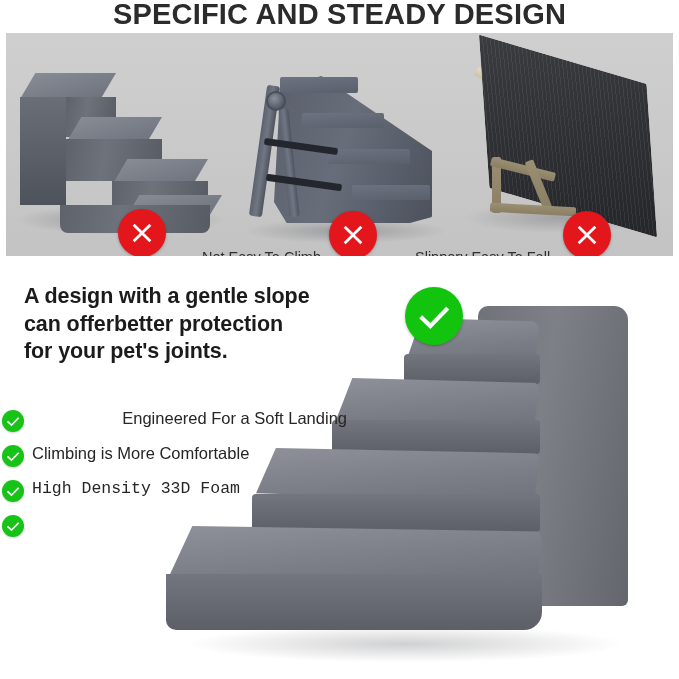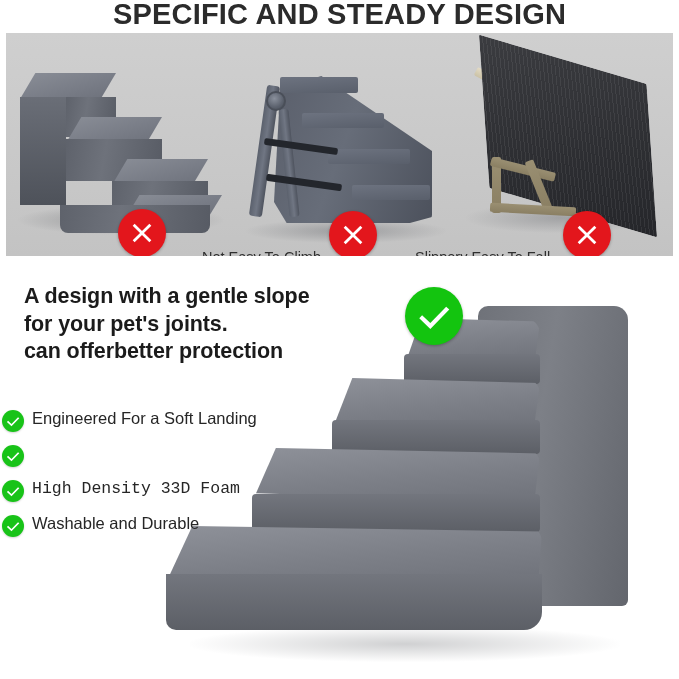--- a/index.html
+++ b/index.html
@@ -384,55 +384,55 @@
 
       <div class="badge badge-check" style="left:245px; top:13px;">
         <svg viewBox="0 0 24 24" aria-hidden="true">
           <path d="M20.6 5.4 L9.4 17.0 L3.6 11.4 L1.6 13.6 L9.4 21.2 L22.8 7.4 Z" fill="#ffffff"></path>
         </svg>
       </div>
     </div>
 
     <div class="headline">
       <span>A design with a gentle slope</span>
+      <span>can offerbetter protection</span>
       <span>for your pet's joints.</span>
-      <span>can offerbetter protection</span>
     </div>
 
     <div class="bullets">
-      <div class="bullet" style="margin-top:10px;">
+      <div class="bullet" style="margin-top:10px;justify-content:space-between;">
         <span class="chk">
           <svg viewBox="0 0 24 24" aria-hidden="true">
               <path d="M20.6 5.4 L9.4 17.0 L3.6 11.4 L1.6 13.6 L9.4 21.2 L22.8 7.4 Z" fill="#ffffff"></path>
             </svg>
         </span>
         <span class="txt">Engineered For a Soft Landing</span>
       </div>
       <div class="bullet" style="margin-top:6px;">
         <span class="chk">
           <svg viewBox="0 0 24 24" aria-hidden="true">
               <path d="M20.6 5.4 L9.4 17.0 L3.6 11.4 L1.6 13.6 L9.4 21.2 L22.8 7.4 Z" fill="#ffffff"></path>
             </svg>
         </span>
+        <span class="txt">Climbing is More Comfortable</span>
       </div>
       <div class="bullet" style="margin-top:6px;font-family:Liberation Mono, monospace;">
         <span class="chk">
           <svg viewBox="0 0 24 24" aria-hidden="true">
               <path d="M20.6 5.4 L9.4 17.0 L3.6 11.4 L1.6 13.6 L9.4 21.2 L22.8 7.4 Z" fill="#ffffff"></path>
             </svg>
         </span>
         <span class="txt">High Density 33D Foam</span>
       </div>
       <div class="bullet" style="margin-top:6px;">
         <span class="chk">
           <svg viewBox="0 0 24 24" aria-hidden="true">
               <path d="M20.6 5.4 L9.4 17.0 L3.6 11.4 L1.6 13.6 L9.4 21.2 L22.8 7.4 Z" fill="#ffffff"></path>
             </svg>
         </span>
-        <span class="txt">Washable and Durable</span>
       </div>
     </div>
 
     <div class="dog">
       
       
       
       
       
       

